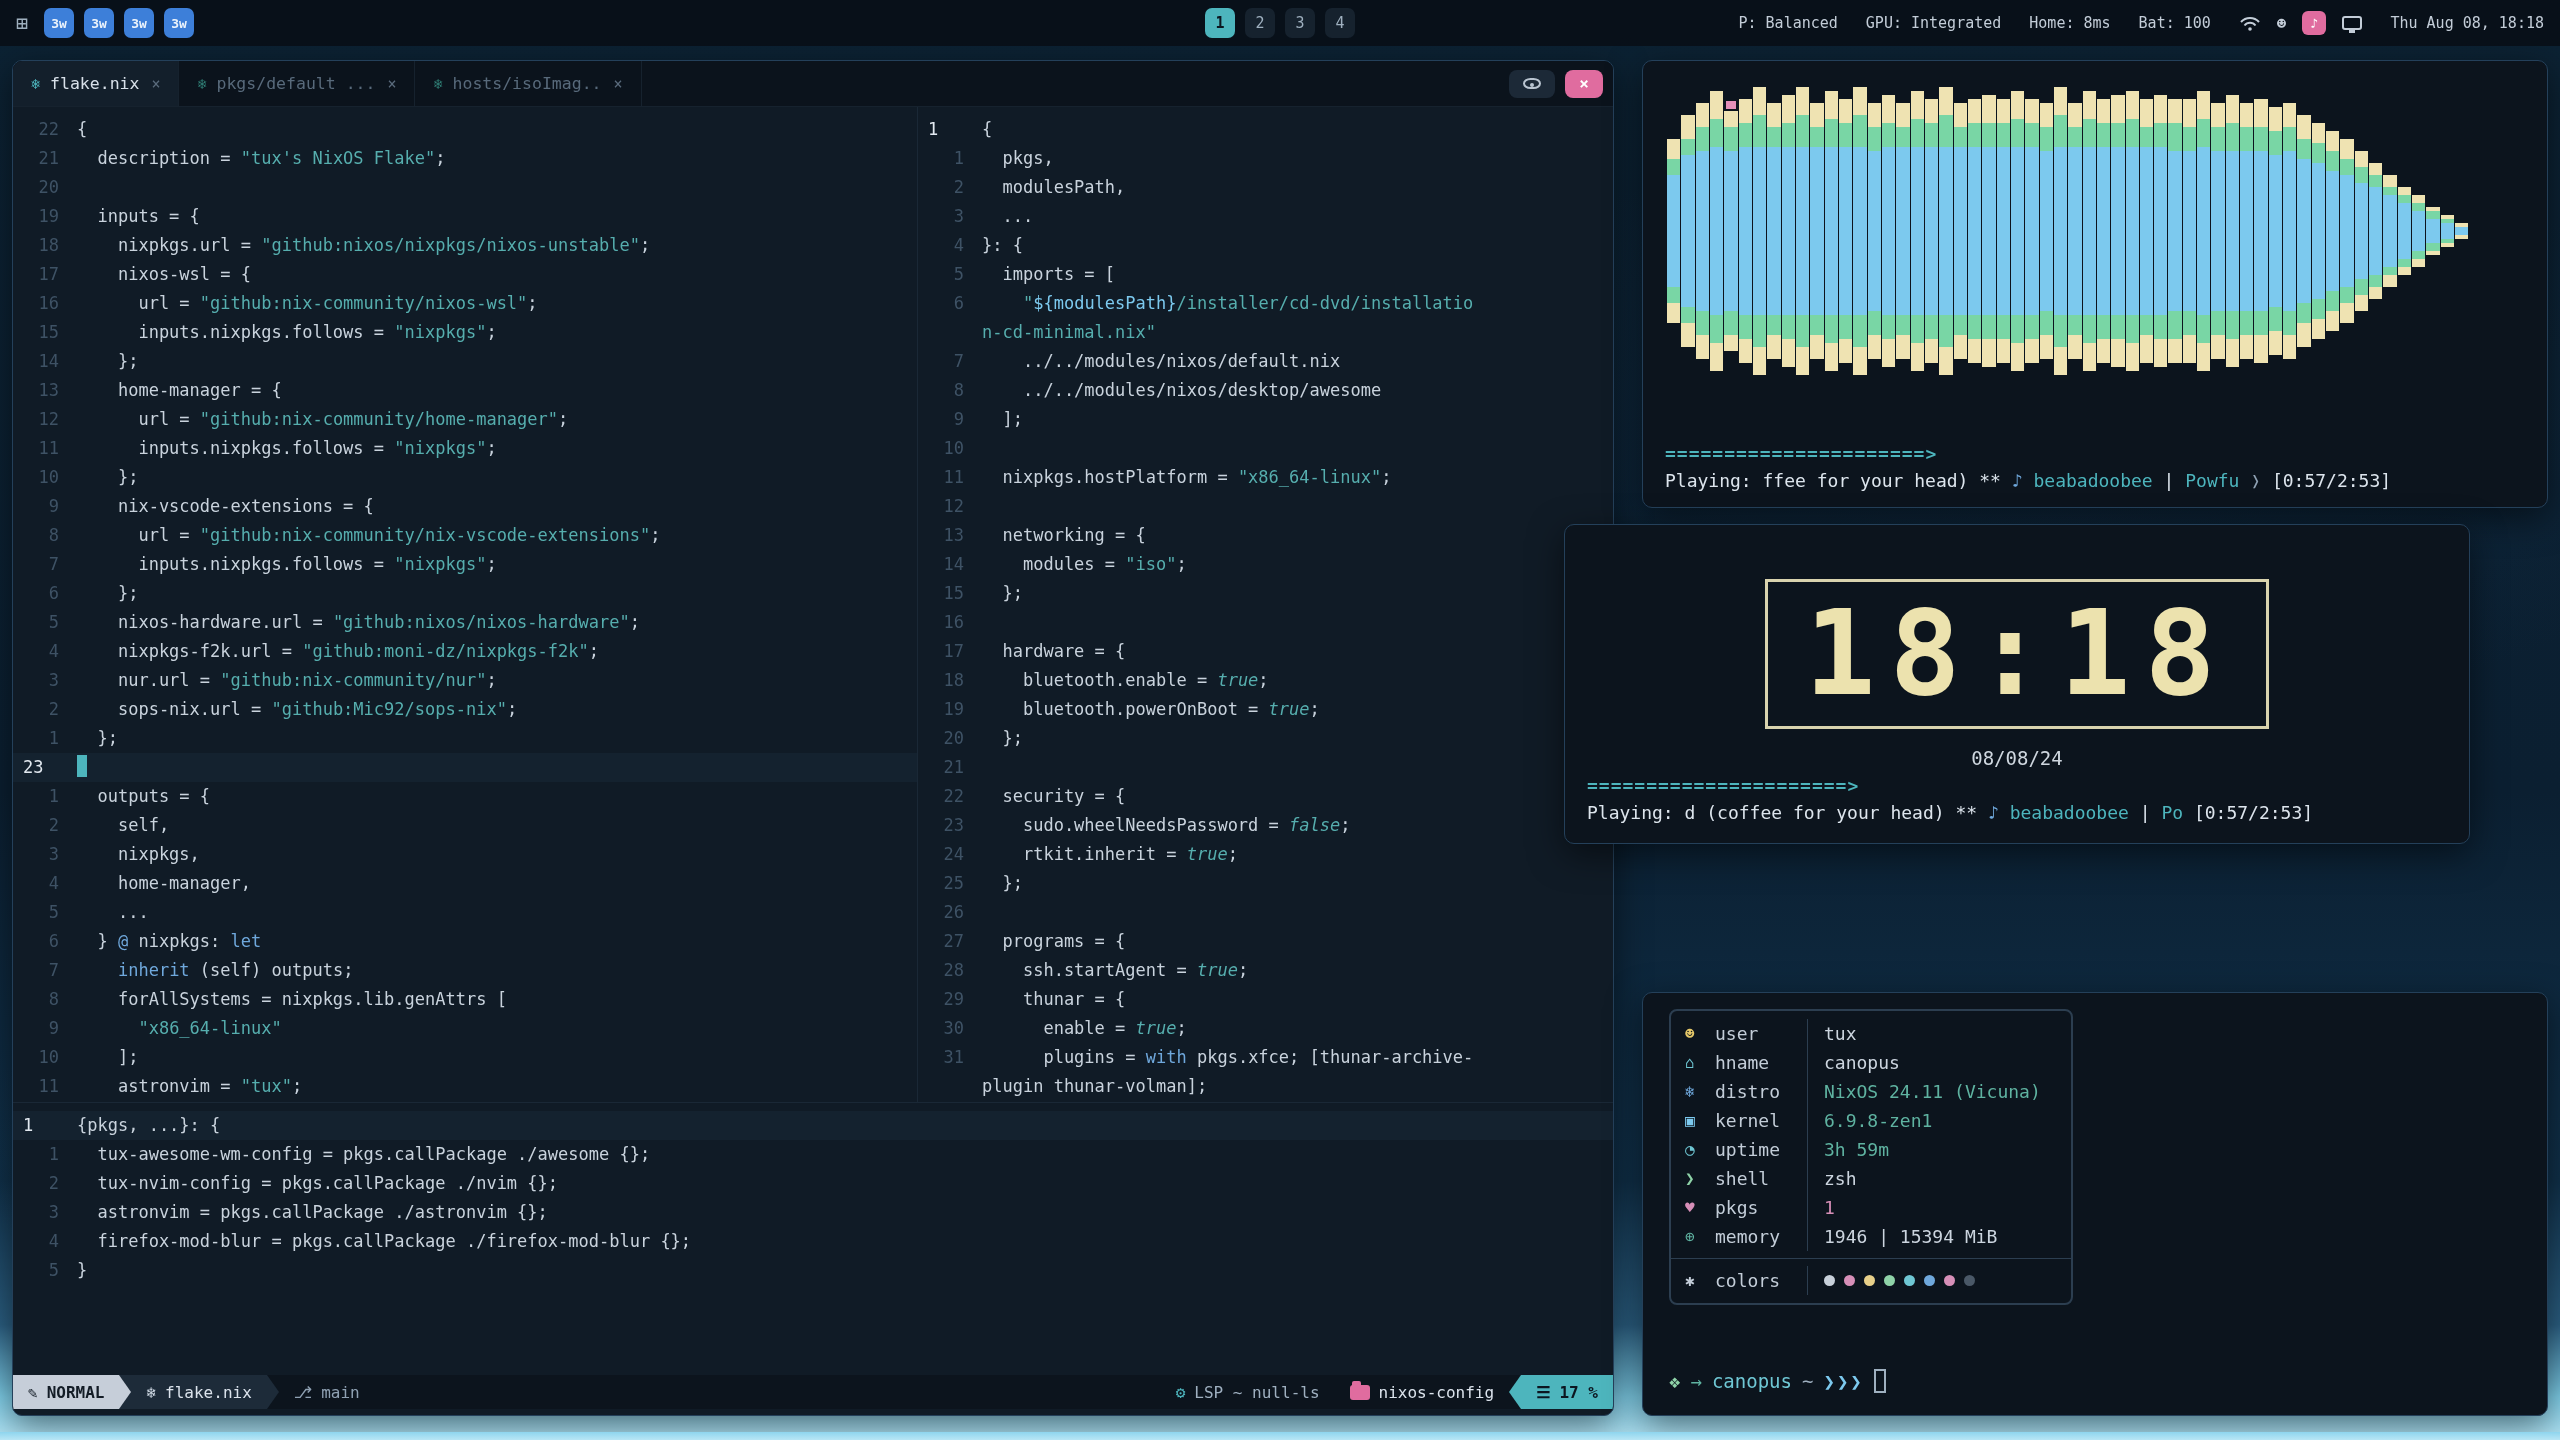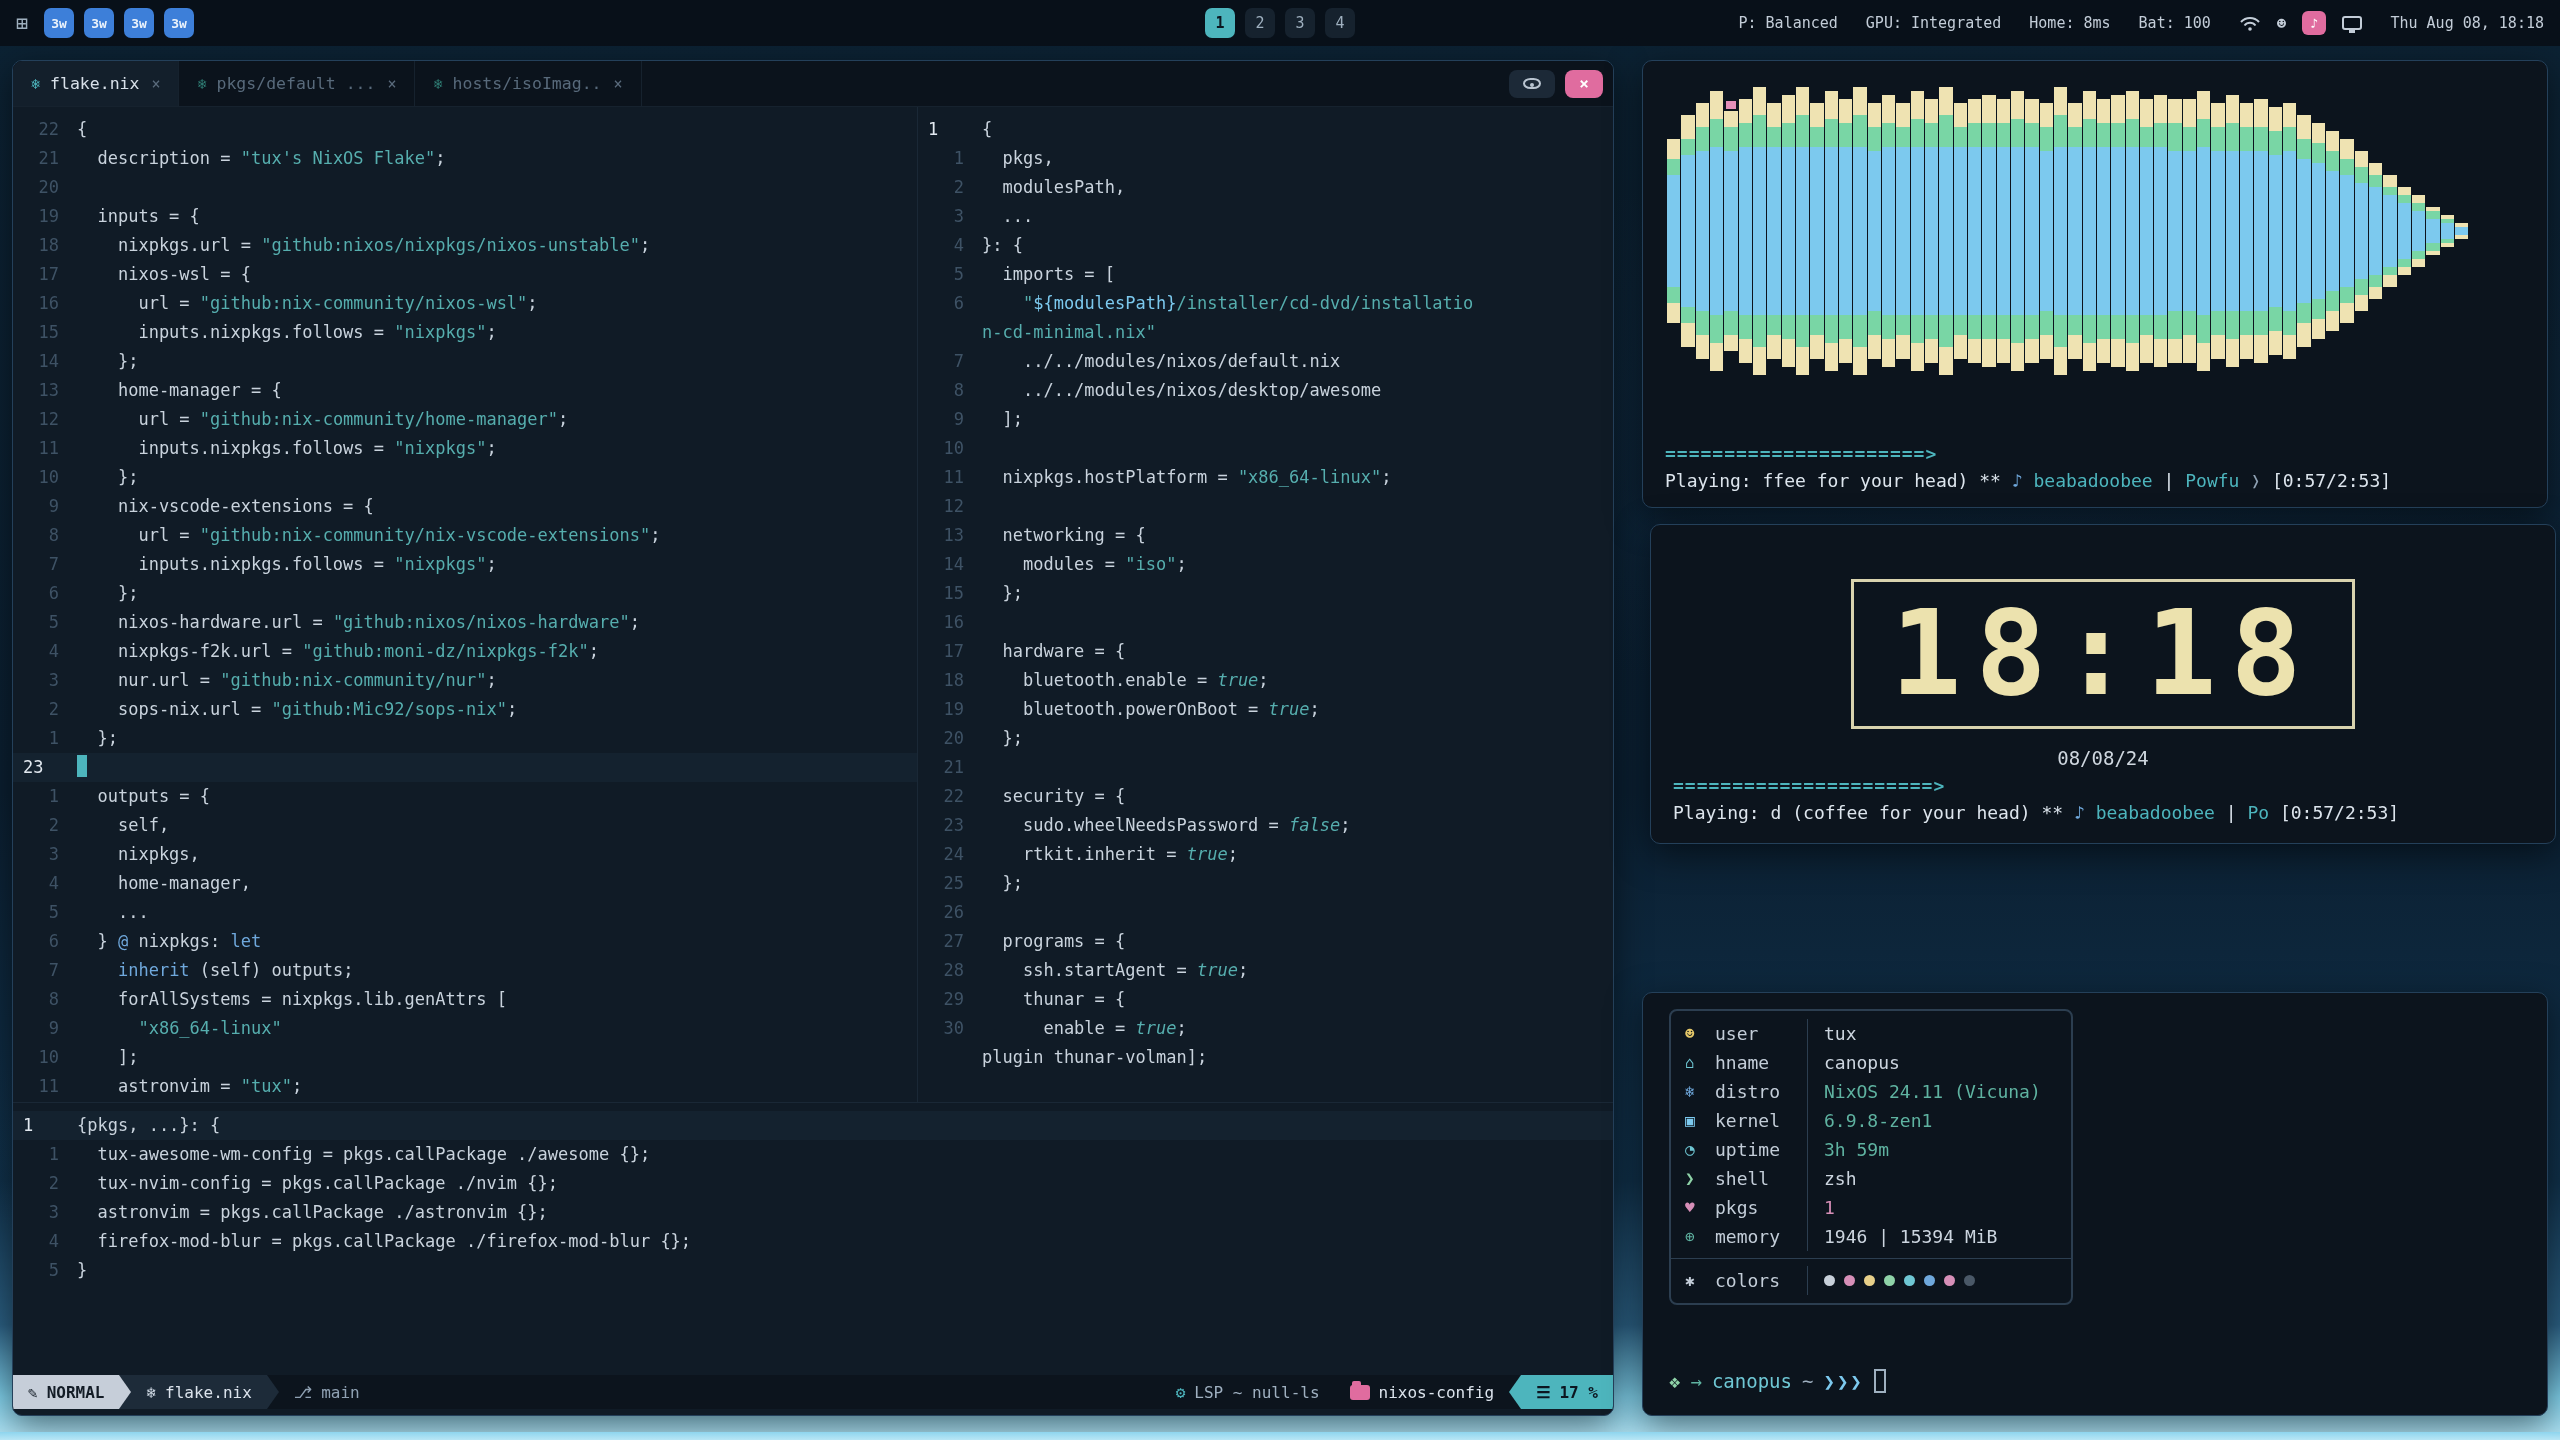--- a/index.html
+++ b/index.html
@@ -105,21 +105,21 @@
   .vseg { position:absolute; left:0; right:1px; top:50%; transform:translateY(-50%); }
   .vc-cream { background:#efe3b2; }
   .vc-green { background:#79d6a5; }
   .vc-blue  { background:#7cc9ee; }
   .vpink { position:absolute; left:2px; right:3px; height:8px; background:#e48fb8; }
   .vspacer { flex:1; }
   .prog-line { color:#4db5bd; font-weight:bold; font-size:18px; letter-spacing:1px; white-space:pre; }
   .play-line { font-size:18px; margin-top:6px; white-space:pre; overflow:hidden; }
   .pw { color:#dde5ed; } .pb { color:#6fa8dc; } .pt { color:#4db5bd; } .pg { color:#8fa1b3; }
 
-  #clock-window { left:1650px; top:524px; width:906px; height:320px; }
+  #clock-window { left:1564px; top:524px; width:906px; height:320px; }
   .clock-inner { height:100%; display:flex; flex-direction:column; align-items:center; padding:20px 22px; }
   .clock-box { margin-top:34px; border:3px solid #d9d3ae; padding:4px 36px; }
   .clock-time { font-size:118px; font-weight:bold; letter-spacing:14px; color:#ece2ae; line-height:1.15; }
   .clock-date { margin-top:18px; font-size:19px; color:#cfd7df; }
   .clock-bottom { margin-top:auto; width:100%; }
 
   #fetch-window { left:1642px; top:992px; width:906px; height:424px; }
   .fetch-inner { height:100%; display:flex; flex-direction:column; padding:16px 26px; }
   .fetch-box { width:404px; border:2px solid #2c3e50; border-radius:8px; padding:8px 0; font-size:18px; }
   .f-row { display:flex; align-items:center; height:29px; padding:0 0 0 14px; }
@@ -272,20 +272,21 @@
           <div class="line"><span class="num">21</span><span class="code"></span></div>
           <div class="line"><span class="num">22</span><span class="code"><span>  security = {</span></span></div>
           <div class="line"><span class="num">23</span><span class="code"><span>    sudo.wheelNeedsPassword = </span><span class="tok-b">false</span><span>;</span></span></div>
           <div class="line"><span class="num">24</span><span class="code"><span>    rtkit.inherit = </span><span class="tok-b">true</span><span>;</span></span></div>
           <div class="line"><span class="num">25</span><span class="code"><span>  };</span></span></div>
           <div class="line"><span class="num">26</span><span class="code"></span></div>
           <div class="line"><span class="num">27</span><span class="code"><span>  programs = {</span></span></div>
           <div class="line"><span class="num">28</span><span class="code"><span>    ssh.startAgent = </span><span class="tok-b">true</span><span>;</span></span></div>
           <div class="line"><span class="num">29</span><span class="code"><span>    thunar = {</span></span></div>
           <div class="line"><span class="num">30</span><span class="code"><span>      enable = </span><span class="tok-b">true</span><span>;</span></span></div>
+          <div class="line"><span class="num">31</span><span class="code"><span>      plugins = </span><span class="tok-k">with</span><span> pkgs.xfce; [thunar-archive-</span></span></div>
           <div class="line"><span class="num"></span><span class="code"><span>plugin thunar-volman];</span></span></div>
         </div>
     </div>
     <div class="pane-bottom" id="panePkgs">
         <div class="line cur bg"><span class="num">1</span><span class="code"><span>{pkgs, ...}: {</span></span></div>
         <div class="line"><span class="num">1</span><span class="code"><span>  tux-awesome-wm-config = pkgs.callPackage ./awesome {};</span></span></div>
         <div class="line"><span class="num">2</span><span class="code"><span>  tux-nvim-config = pkgs.callPackage ./nvim {};</span></span></div>
         <div class="line"><span class="num">3</span><span class="code"><span>  astronvim = pkgs.callPackage ./astronvim {};</span></span></div>
         <div class="line"><span class="num">4</span><span class="code"><span>  firefox-mod-blur = pkgs.callPackage ./firefox-mod-blur {};</span></span></div>
         <div class="line"><span class="num">5</span><span class="code"><span>}</span></span></div>

